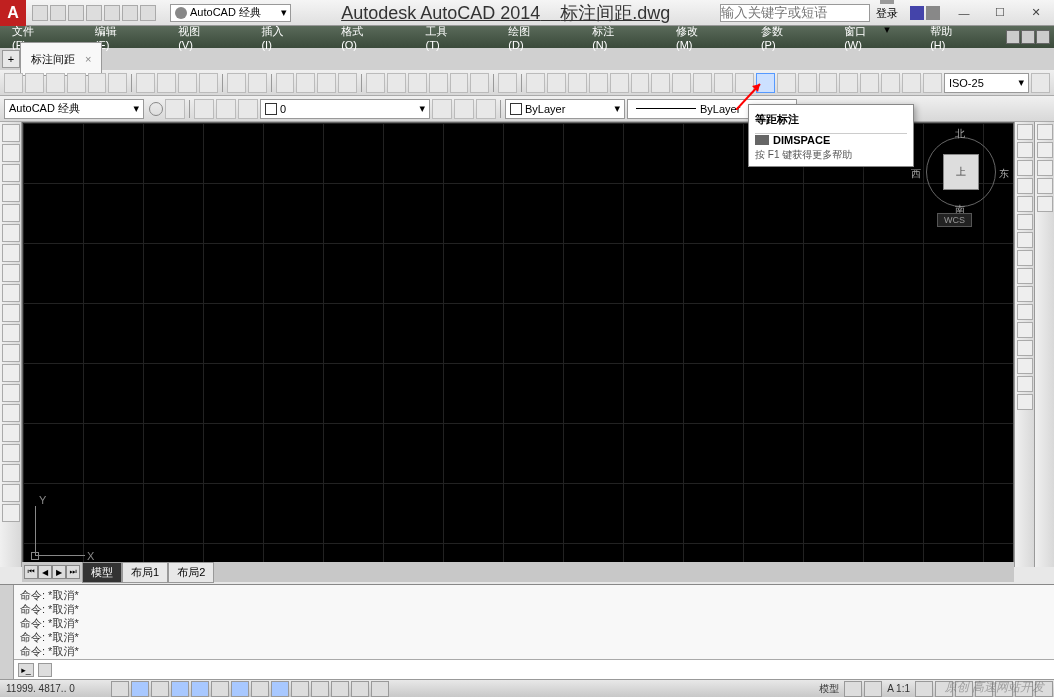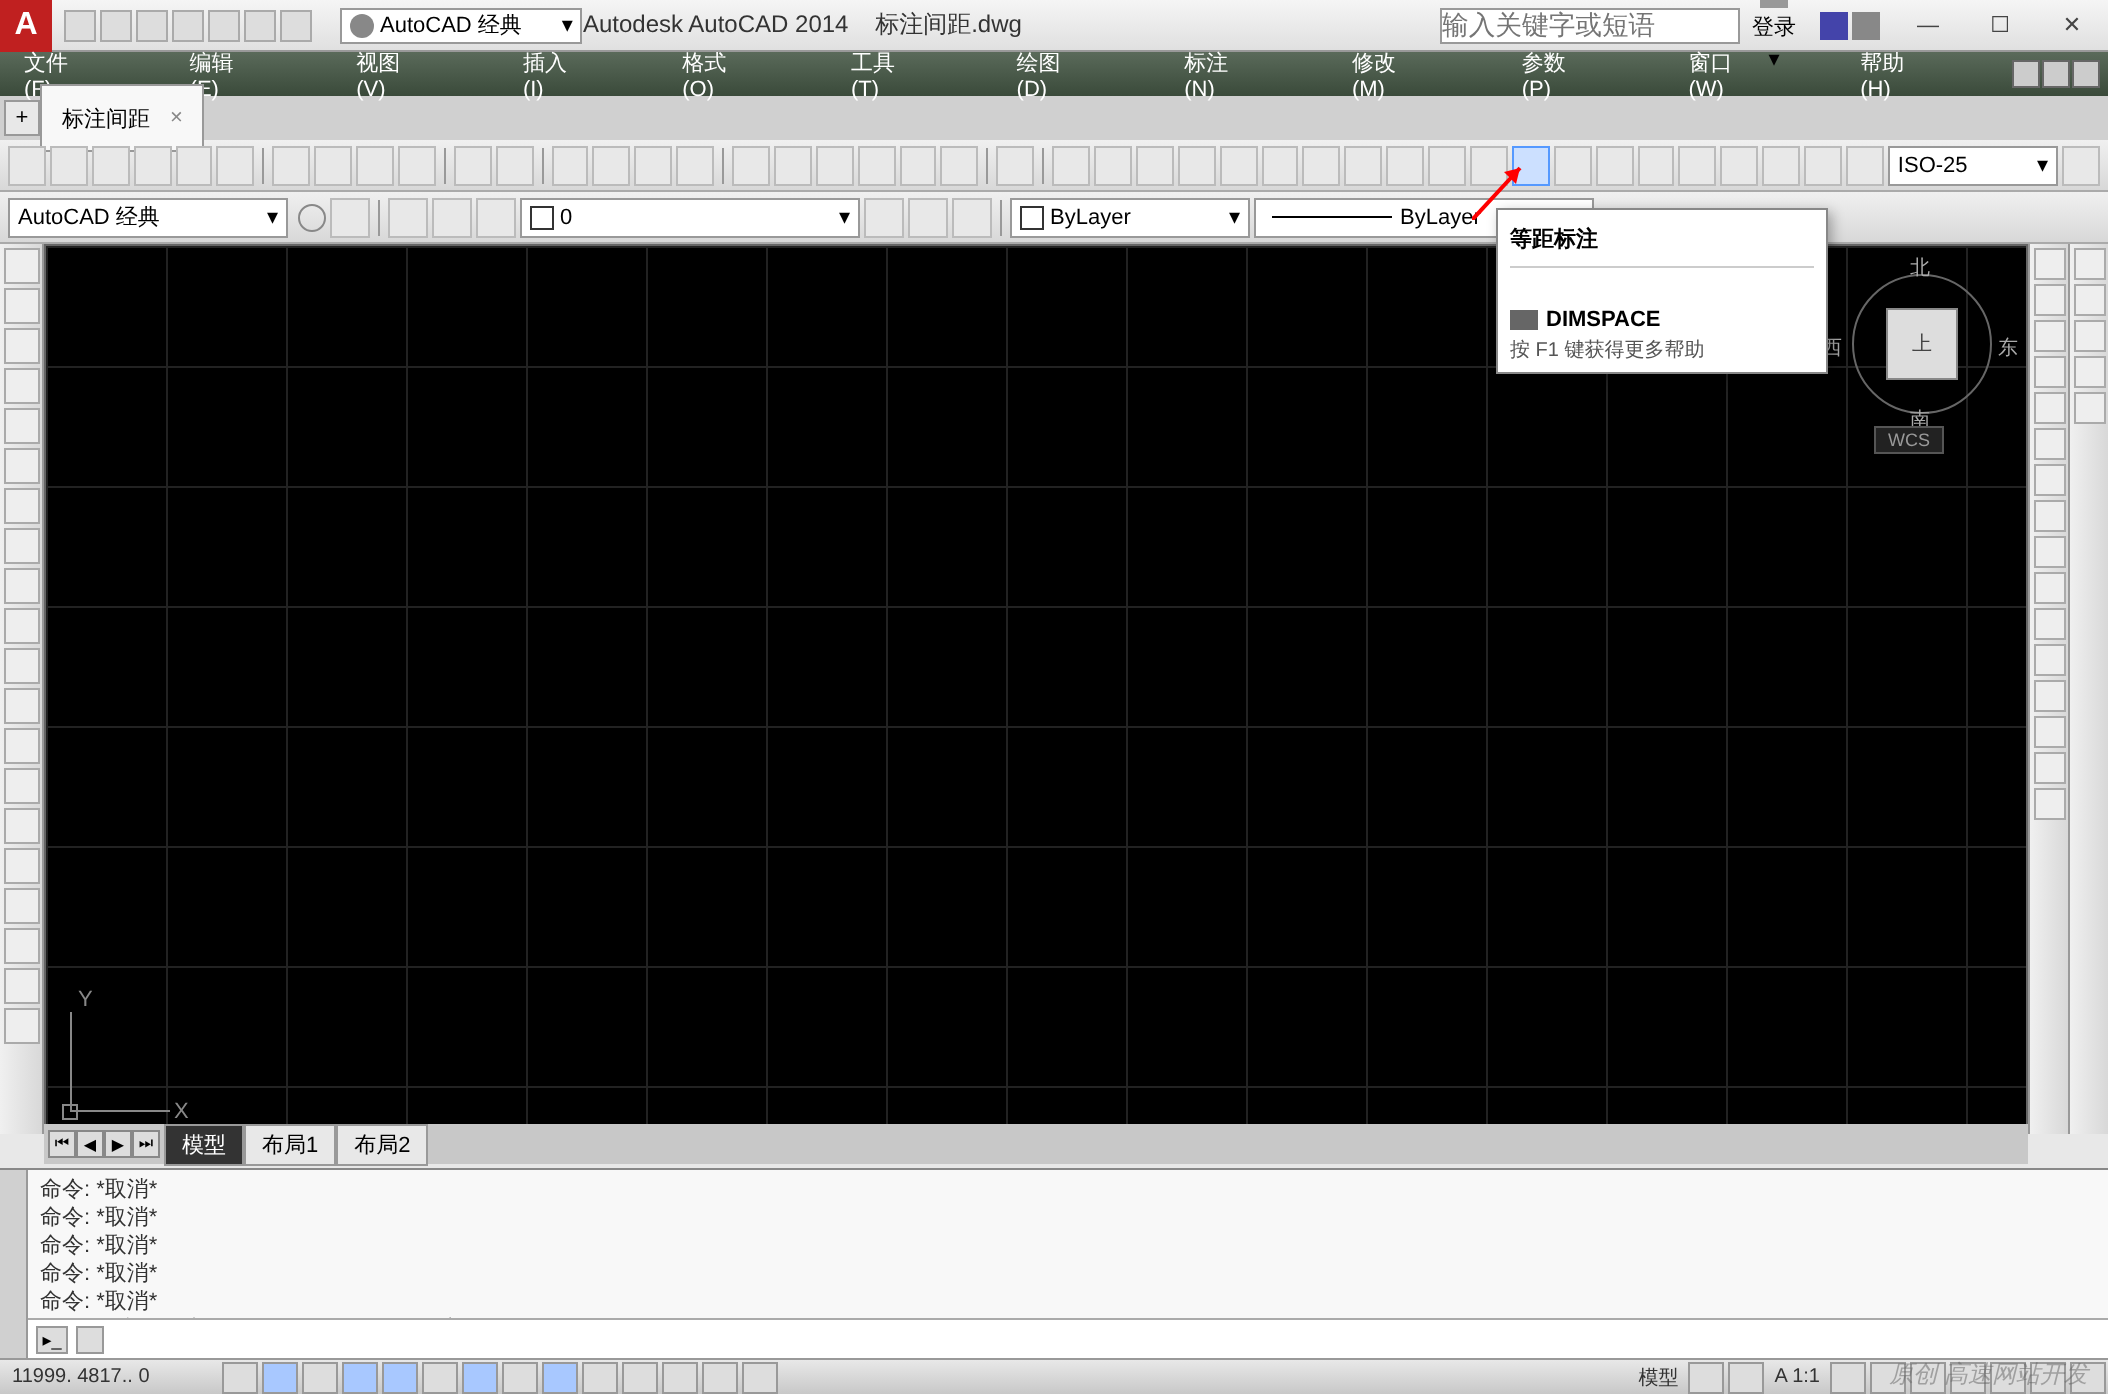--- a/index.html
+++ b/index.html
@@ -5,21 +5,21 @@
 * { margin: 0; padding: 0; box-sizing: border-box; font-family: "Microsoft YaHei", Arial, sans-serif; }
 body { width: 1054px; height: 697px; background: #e8e8e8; overflow: hidden; position: relative; font-size: 11px; }
 
 
 .titlebar { height: 26px; background: linear-gradient(#f5f5f5, #e0e0e0); display: flex; align-items: center; border-bottom: 1px solid #999; }
 .titlebar .logo { width: 26px; height: 26px; background: #c02020; color: #fff; display: flex; align-items: center; justify-content: center; font-weight: bold; font-size: 16px; }
 .titlebar .qat { display: flex; align-items: center; gap: 2px; padding: 0 6px; }
 .titlebar .qat .btn { width: 16px; height: 16px; background: #ddd; border: 1px solid #aaa; }
 .titlebar .ws-sel { margin-left: 8px; display: flex; align-items: center; background: #fff; border: 1px solid #999; padding: 1px 4px; height: 18px; }
 .titlebar .ws-sel .gear { width: 12px; height: 12px; background: #888; border-radius: 50%; margin-right: 3px; }
-.titlebar .title { flex: 1; color: #333; font-size: 12px; }
+.titlebar .title { flex: 1; text-align: center; color: #333; font-size: 18px; text-decoration: underline; }
 .titlebar .search { width: 150px; height: 18px; background: #fff; border: 1px solid #999; }
 .titlebar .sign { margin: 0 6px; display: flex; align-items: center; gap: 2px; flex-direction: column; }
 .titlebar .sign .ic { width: 14px; height: 14px; background: #999; }
 .titlebar .xa { margin: 0 6px; display: flex; gap: 2px; }
 .titlebar .xa .x { width: 14px; height: 14px; }
 .titlebar .winbtns { display: flex; gap: 0; }
 .titlebar .winbtns .wb { width: 36px; height: 20px; display: flex; align-items: center; justify-content: center; color: #444; }
 
 
 .menubar { height: 22px; background: linear-gradient(#5a6a5a, #3a4a3a); display: flex; align-items: center; padding: 0 4px; color: #fff; font-size: 11px; gap: 36px; }
@@ -69,21 +69,21 @@
 .canvas .ucs .box { position: absolute; bottom: -4px; left: -4px; width: 8px; height: 8px; border: 1px solid #888; }
 .viewcube { position: absolute; top: 6px; right: 6px; width: 92px; height: 110px; }
 .viewcube .compass { width: 70px; height: 70px; border: 1px solid #666; border-radius: 50%; position: absolute; top: 8px; left: 11px; }
 .viewcube .cube { width: 36px; height: 36px; background: #ddd; border: 1px solid #888; position: absolute; top: 25px; left: 28px; display: flex; align-items: center; justify-content: center; color: #444; font-size: 10px; }
 .viewcube .dir { position: absolute; color: #aaa; font-size: 10px; }
 .viewcube .wcs { position: absolute; bottom: 12px; left: 22px; color: #999; border: 1px solid #555; padding: 1px 6px; font-size: 9px; background: #222; }
 
 .tooltip { position: absolute; top: 104px; left: 748px; width: 166px; background: #fff; border: 1px solid #888; box-shadow: 2px 2px 6px rgba(0,0,0,0.3); z-index: 100; padding: 4px 6px; font-size: 11px; }
 .tooltip .tr { margin: 3px 0; }
 .tooltip .ttitle { font-weight: bold; font-family: Liberation Mono, monospace; }
-.tooltip .cmd { display: flex; align-items: center; gap: 4px; margin-top: 6px; border-top: 1px solid #ccc; padding-top: 20px; }
+.tooltip .cmd { display: flex; align-items: center; gap: 4px; margin-top: 6px; border-top: 1px solid #ccc; padding-top: 0; }
 .tooltip .cmd .cic { width: 14px; height: 10px; background: #666; }
 .tooltip .hint { color: #555; font-size: 10px; margin-top: 2px; }
 .arrow { position: absolute; top: 80px; left: 736px; width: 30px; height: 30px; z-index: 101; pointer-events: none; }
 .arrow svg line { stroke: #ff0000; stroke-width: 2; }
 .arrow svg polygon { fill: #ff0000; }
 
 
 .layouttabs { position: absolute; bottom: 115px; left: 22px; right: 40px; height: 20px; background: #c8c8c8; display: flex; align-items: center; font-size: 11px; }
 .layouttabs .nav { display: flex; gap: 0; padding: 0 2px; }
 .layouttabs .nav .nb { width: 14px; height: 14px; border: 1px solid #888; background: #ddd; font-size: 8px; display: flex; align-items: center; justify-content: center; }

